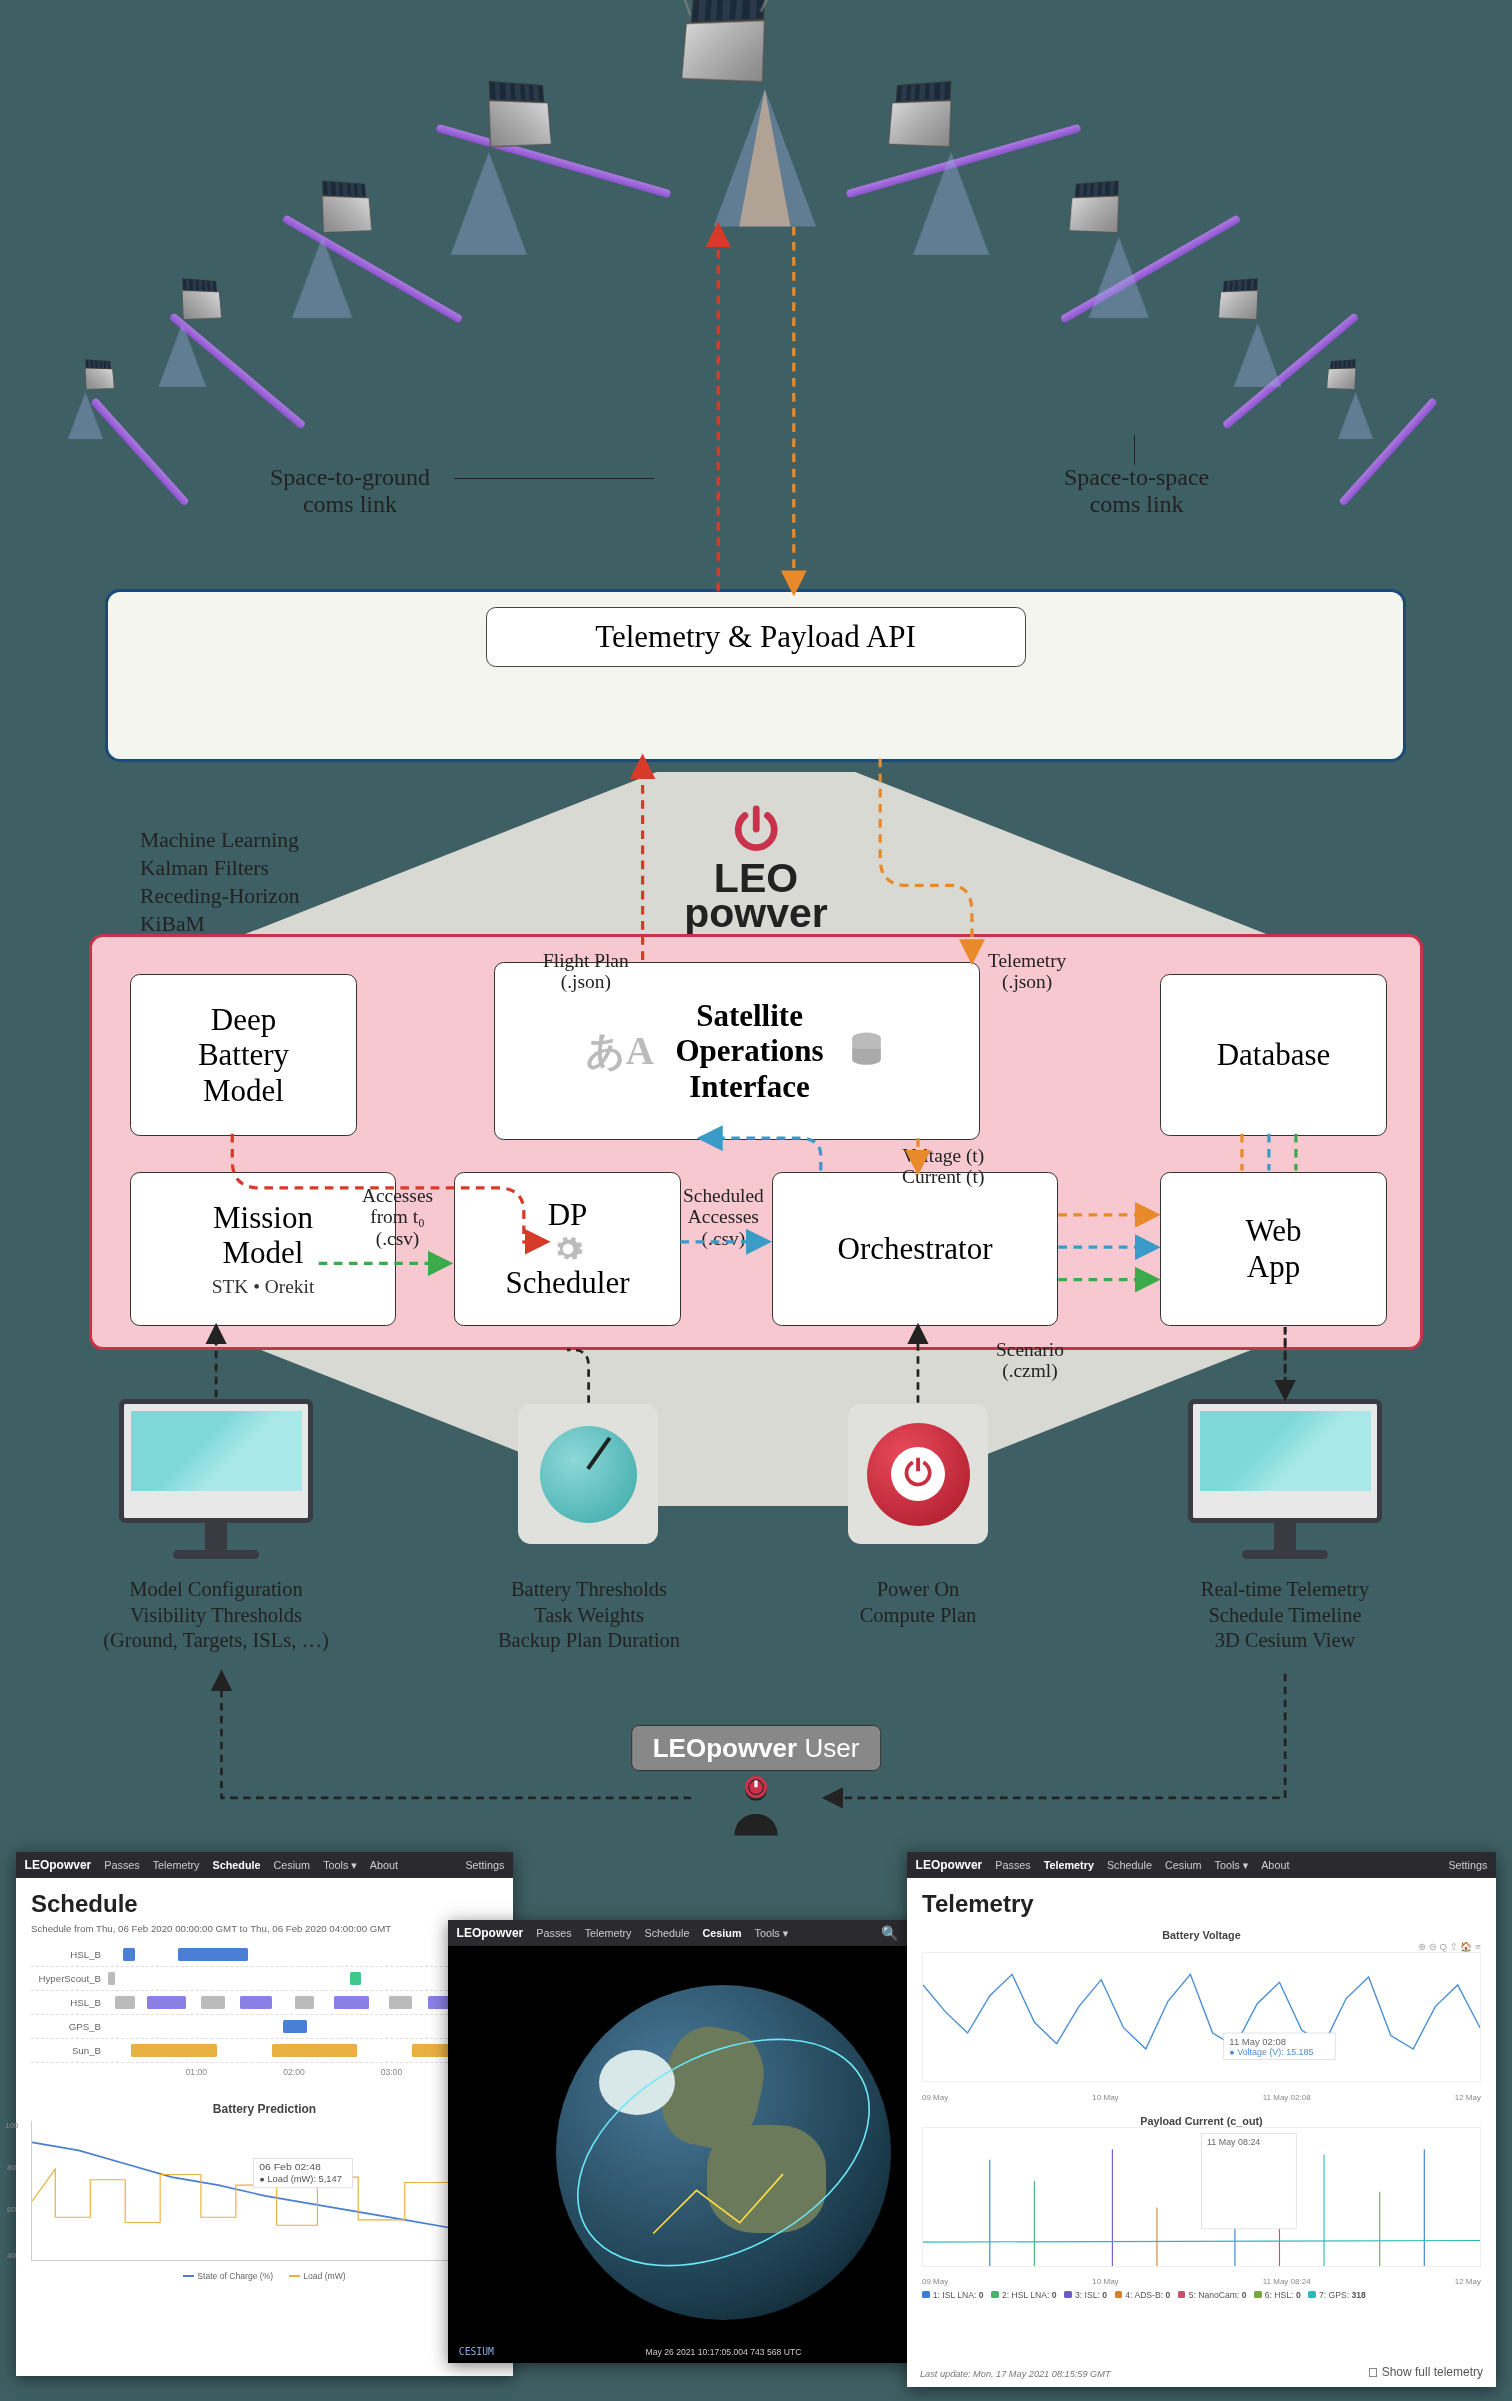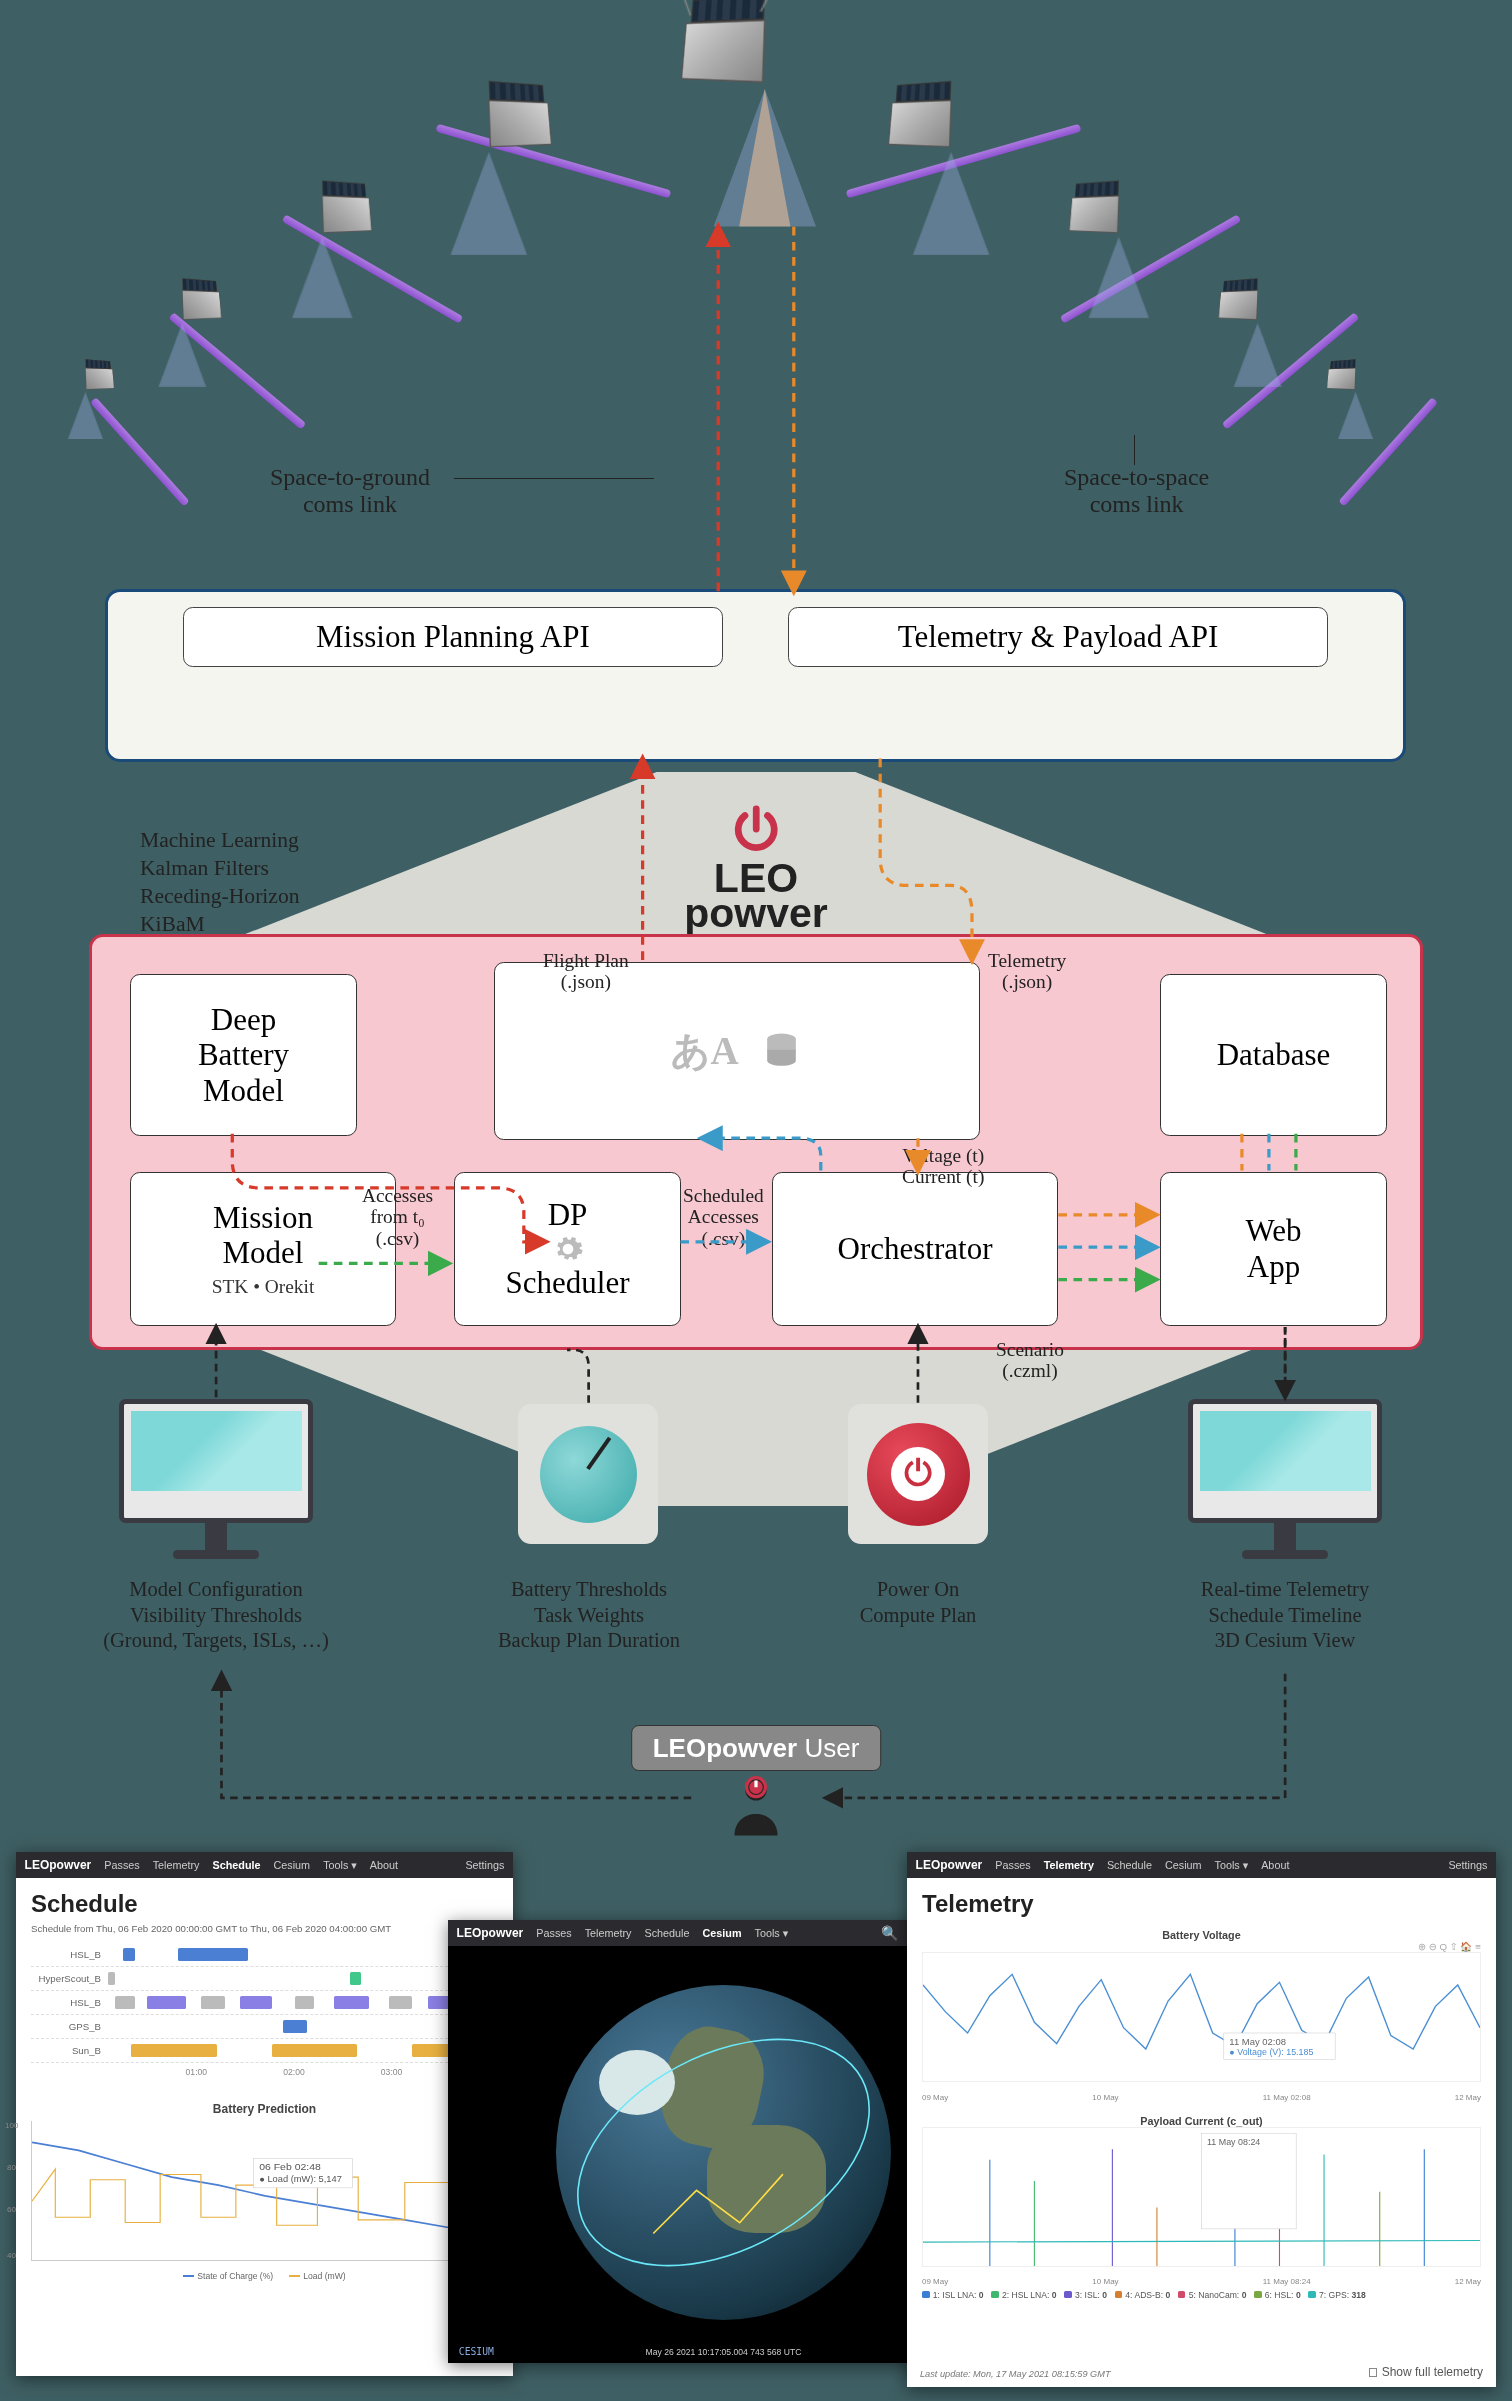--- a/index.html
+++ b/index.html
@@ -507,21 +507,20 @@
 
 <div class="diagram-label" style="top:464px; left:270px; white-space:pre; text-align:center;">Space-to-ground
 coms link</div>
 <div class="diagram-label" style="top:464px; left:1064px; white-space:pre; text-align:center;">Space-to-space
 coms link</div>
 <div style="position:absolute;top:478px;left:454px;width:200px;height:1.1px;background:#222;"></div>
 <div style="position:absolute;top:435px;left:1134px;width:1.1px;height:30px;background:#222;"></div>
 
 <div class="moc-container">
   <div class="moc-row">
-    <div class="moc-sub">Mission Planning API</div>
     <div class="moc-sub">Telemetry &amp; Payload API</div>
   </div>
 </div>
 
 <div class="core-bg"></div>
 
 <div class="tech-list">
   <div>Machine Learning</div>
   <div>Kalman Filters</div>
   <div>Receding-Horizon</div>
@@ -538,20 +537,23 @@
 
 <div class="core-box">
   <div class="module mod-dbm">
       <span style="white-space:pre">Deep
 Battery
 Model</span>
     </div>
   <div class="module mod-soi">
     <div style="display:flex;align-items:center;gap:21.6px;font-weight:bold;">
       <span style="font-size:39px;color:#bbb;">あA</span>
+      <span style="white-space:pre">Satellite
+Operations
+Interface</span>
       <svg width="43" height="43" viewBox="0 0 24 24">
         <ellipse cx="12" cy="5" rx="8" ry="3" fill="#bbb"></ellipse>
         <path d="M4 5v6c0 1.7 3.6 3 8 3s8-1.3 8-3V5" fill="#bbb"></path>
         <path d="M4 11v6c0 1.7 3.6 3 8 3s8-1.3 8-3v-6" fill="#aaa"></path>
       </svg>
     </div>
   </div>
   <div class="module mod-db">
       <span>Database</span>
     </div>

